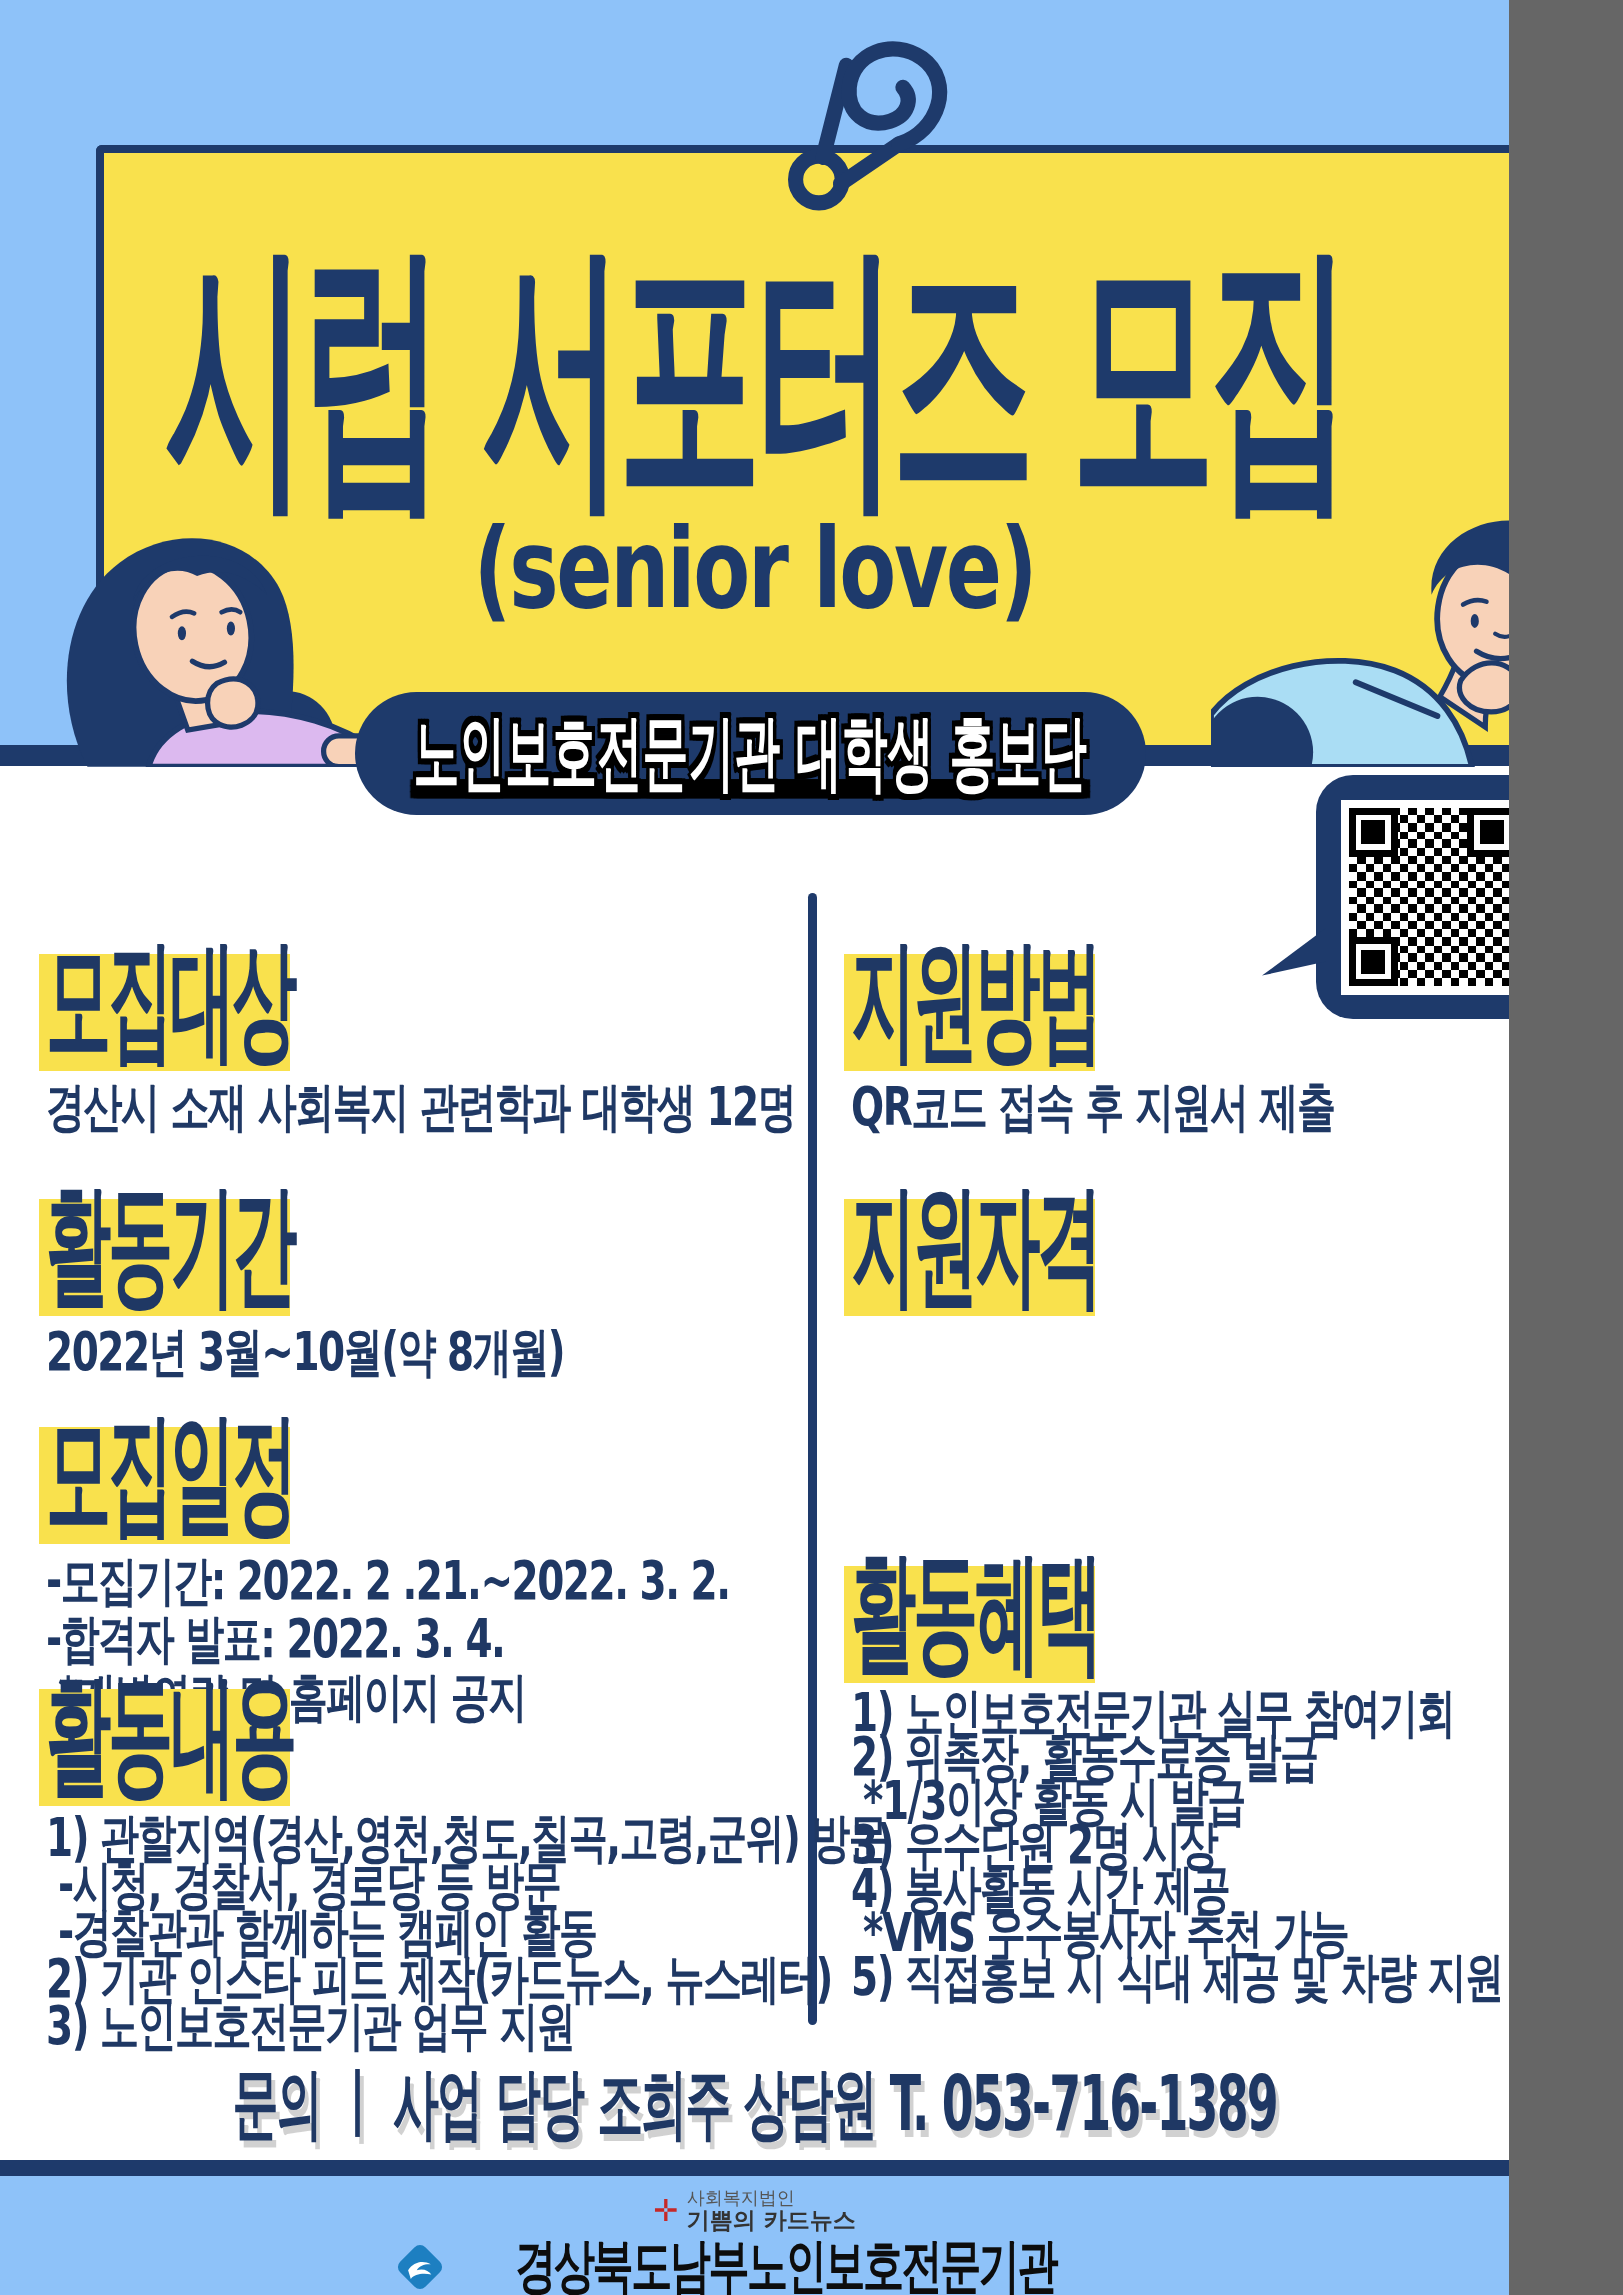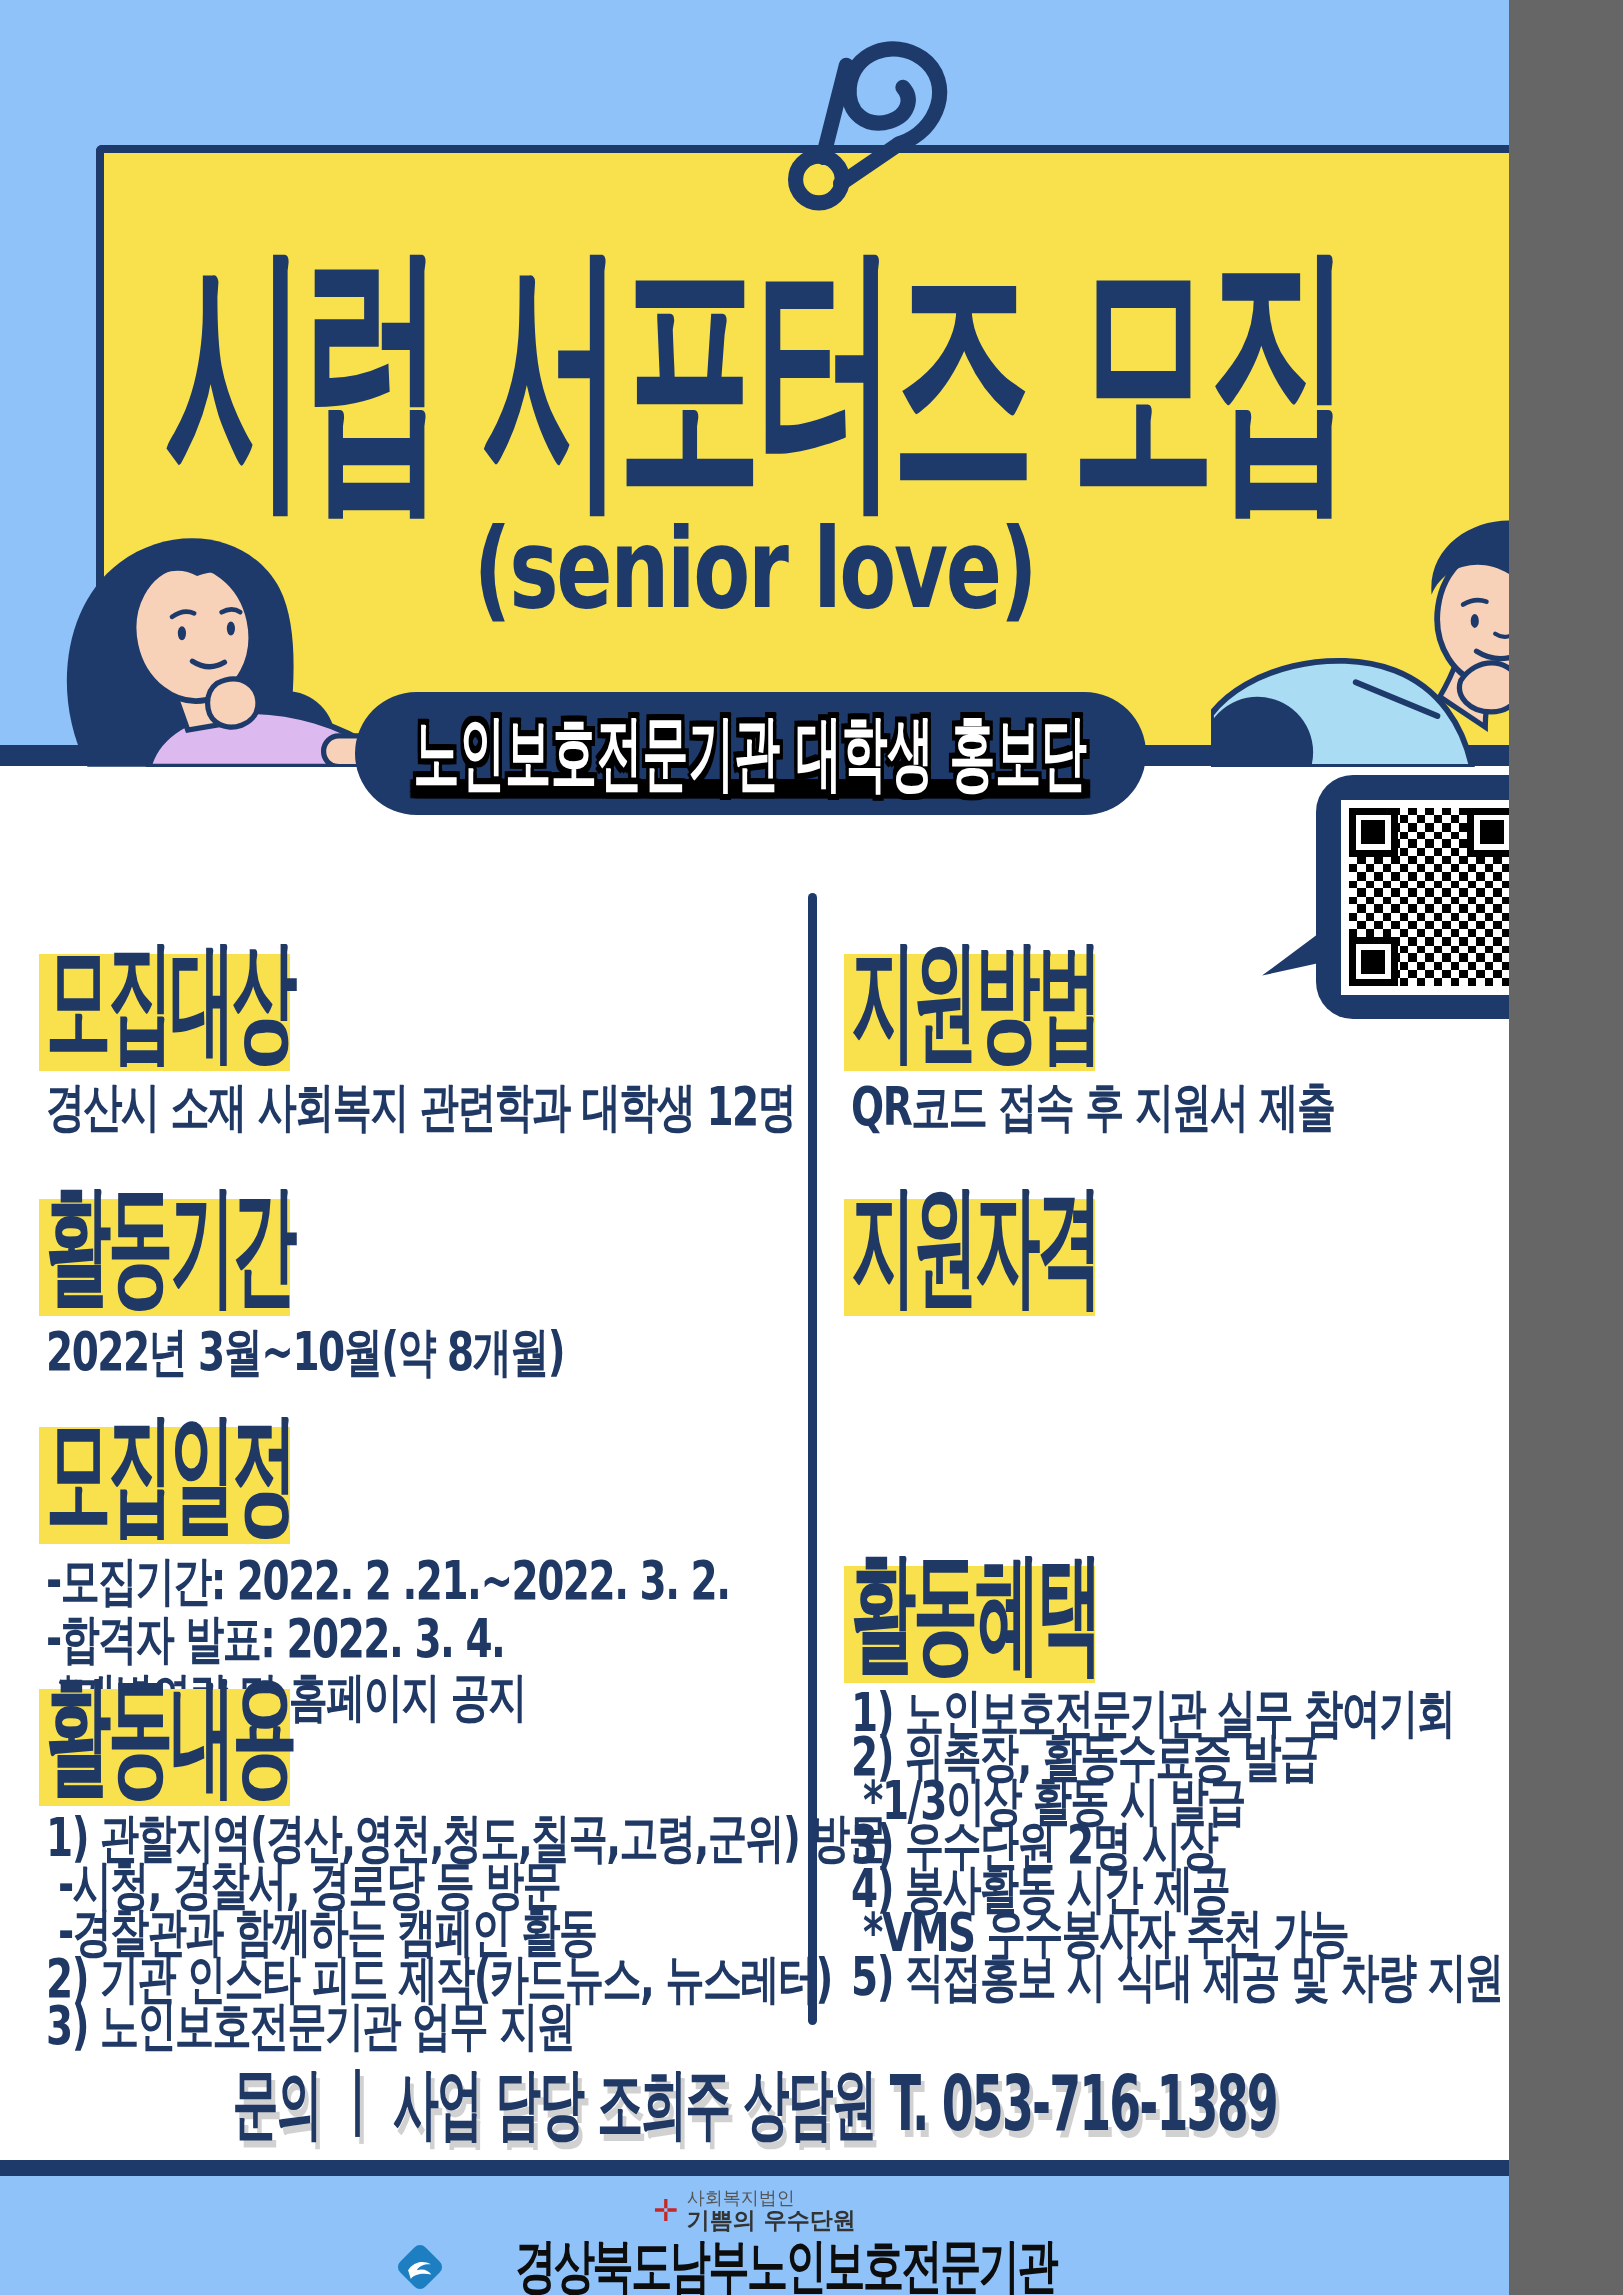--- a/index.html
+++ b/index.html
@@ -246,21 +246,21 @@
     <span>문의 ㅣ 사업 담당 조희주 상담원  T. 053-716-1389</span>
   </div>
 
   <div class="bottom-band"></div>
 
   <div class="footer">
     <div class="found-logo">
       <span class="cross">✛</span>
       <span class="found-lines">
         <span class="found-small">사회복지법인</span>
-        <span class="found-big">기쁨의 우수단원</span>
+        <span class="found-big">기쁨의 카드뉴스</span>
       </span>
     </div>
     <div class="org-row">
       <svg class="org-diamond" viewBox="0 0 100 100">
         <rect x="17" y="17" width="66" height="66" rx="14" transform="rotate(45 50 50)" fill="#1d7fc1"></rect>
         <path d="M28 56 C 38 40 56 37 70 45 C 60 44 49 47 44 56 C 55 52 66 56 71 64 C 55 61 40 63 33 72 Z" fill="#ffffff"></path>
       </svg>
       <span class="org-text">경상북도남부노인보호전문기관</span>
     </div>
   </div>

